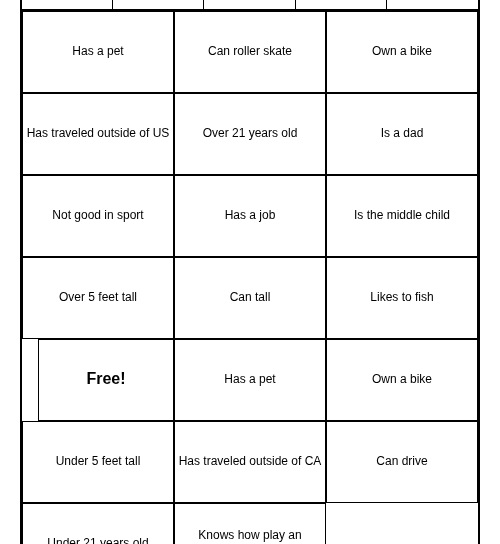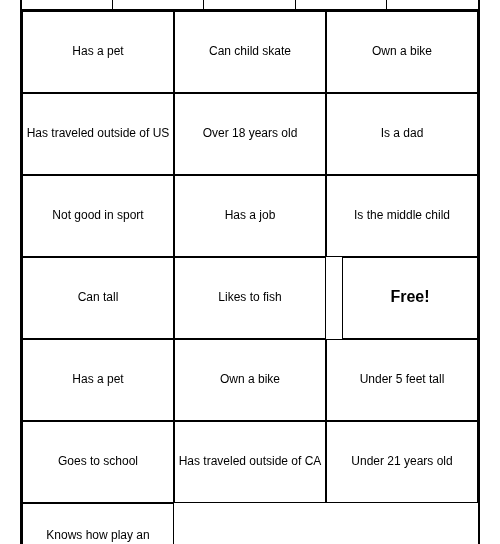--- a/index.html
+++ b/index.html
@@ -59,32 +59,33 @@
 <div class="bingo-card">
   <div class="bingo-header">
   <div class="bingo-header-cell">B</div>
       <div class="bingo-header-cell">I</div>
       <div class="bingo-header-cell">N</div>
       <div class="bingo-header-cell">G</div>
       <div class="bingo-header-cell">O</div>
     </div>
   <div class="bingo-grid">
   <div class="bingo-cell">Has a pet</div>
-      <div class="bingo-cell">Can child skate</div>
+      <div class="bingo-cell">Can roller skate</div>
       <div class="bingo-cell">Own a bike</div>
       <div class="bingo-cell">Has traveled outside of US</div>
-      <div class="bingo-cell">Over 18 years old</div>
+      <div class="bingo-cell">Over 21 years old</div>
       <div class="bingo-cell">Is a dad</div>
       <div class="bingo-cell">Not good in sport</div>
       <div class="bingo-cell">Has a job</div>
       <div class="bingo-cell">Is the middle child</div>
+      <div class="bingo-cell">Over 5 feet tall</div>
       <div class="bingo-cell">Can tall</div>
       <div class="bingo-cell">Likes to fish</div>
       <div class="bingo-cell free">Free!</div>
       <div class="bingo-cell">Has a pet</div>
       <div class="bingo-cell">Own a bike</div>
       <div class="bingo-cell">Under 5 feet tall</div>
-      <div class="bingo-cell">Goes to school</div>
       <div class="bingo-cell">Has traveled outside of CA</div>
+      <div class="bingo-cell">Can drive</div>
       <div class="bingo-cell">Under 21 years old</div>
       <div class="bingo-cell">Knows how play an instrument</div>
     </div>
 </div>
 
 </body></html>

